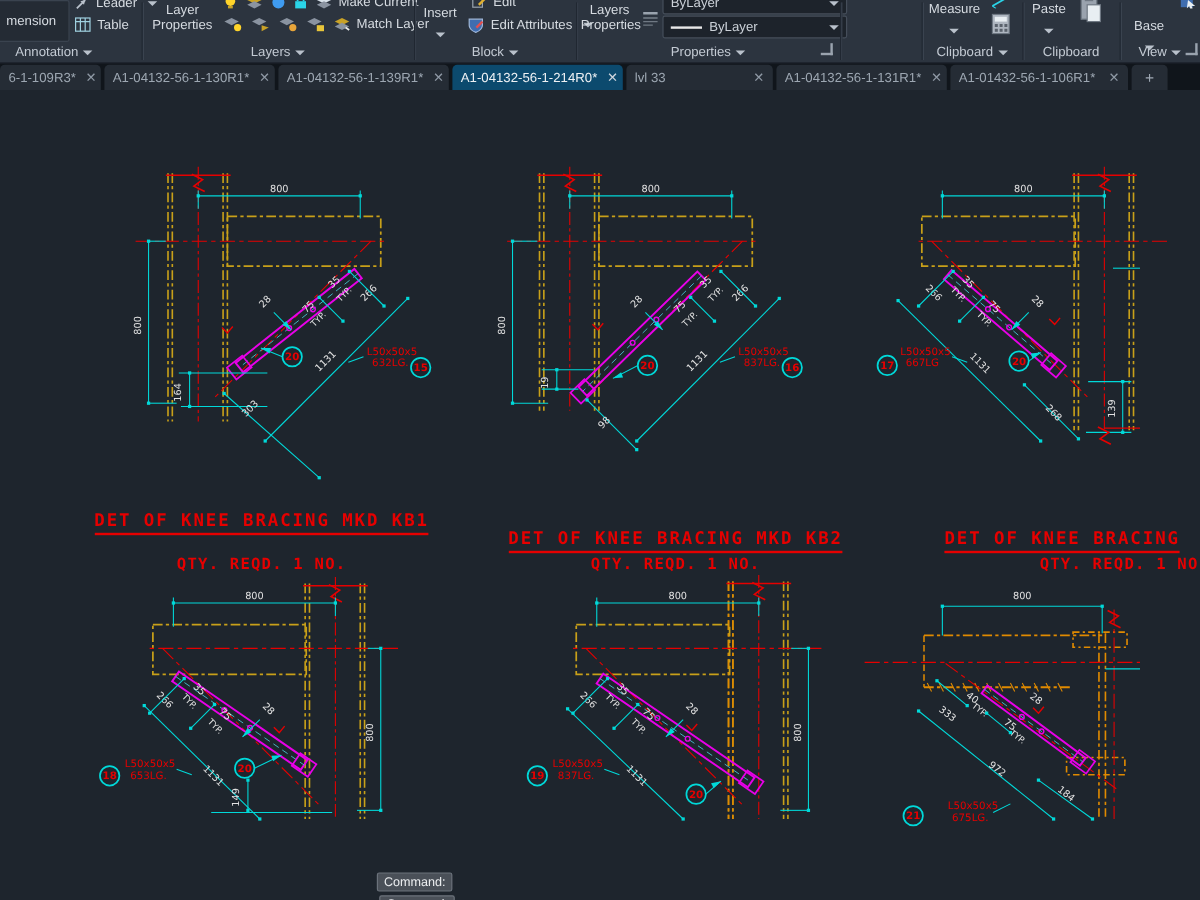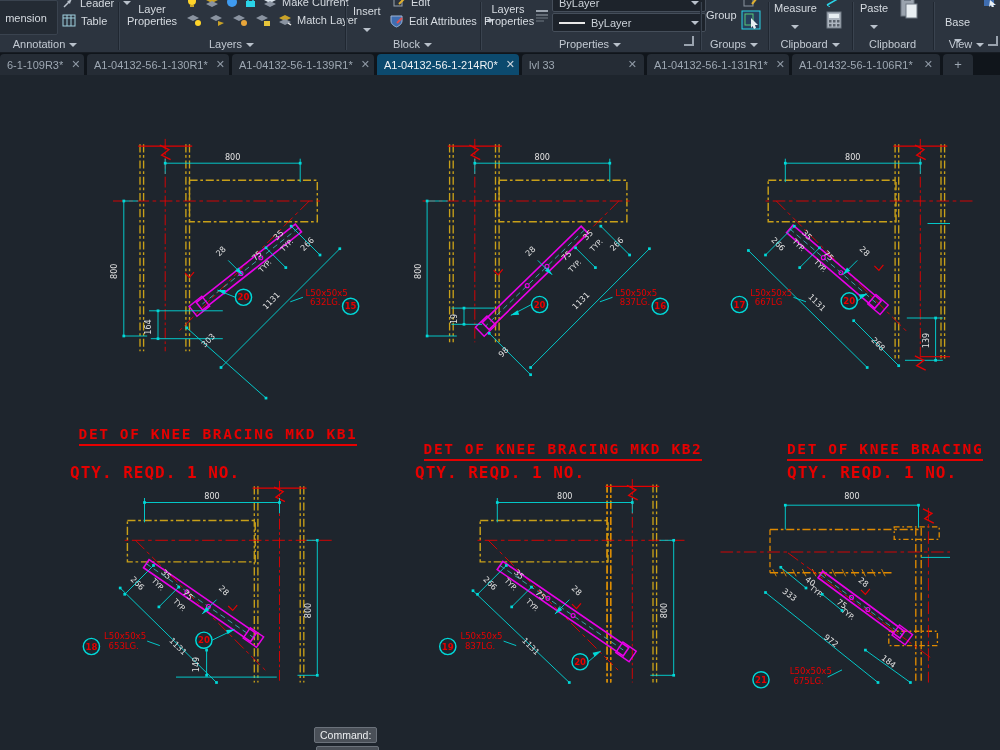--- a/index.html
+++ b/index.html
@@ -25,21 +25,21 @@
   .ftab.active{background:#0c4a6e;color:#eef1f4;}
   .ftab .x{margin-left:8px;color:#8f99a5;font-size:11px;}
   .ftab.active .x{color:#cfd6de;}
   .plus{width:30px;height:21px;background:#252c35;border-radius:4px 4px 0 0;color:#9da7b2;display:flex;align-items:center;justify-content:center;font-size:13px;flex:none;}
   
   #cad{position:absolute;left:0;top:75px;z-index:1;}
   .dtitle{position:absolute;z-index:2;color:#e60000;font-family:"DejaVu Sans Mono", monospace;font-weight:bold;
     font-size:14.5px;letter-spacing:1.6px;white-space:nowrap;}
   .dtitle span{display:inline-block;border-bottom:2px solid #e60000;padding-bottom:2px;}
   .dqty{position:absolute;z-index:2;color:#e60000;font-family:"DejaVu Sans Mono", monospace;font-weight:bold;
-    font-size:16px;letter-spacing:1px;text-align:left;white-space:nowrap;}
+    font-size:13px;letter-spacing:1px;text-align:center;white-space:nowrap;}
   .tc{text-align:center;}
   
   .cmdbox{position:absolute;z-index:4;background:#4a5058;border:1px solid #6b727b;border-radius:2px;color:#eceef0;
     font-size:10.5px;padding:0 5px;height:14px;line-height:14px;}
   svg text{font-family:"DejaVu Sans", sans-serif;}
 </style>
 </head>
 <body>
 
 <div class="ribbon">
@@ -178,35 +178,20 @@
       <span>ByLayer</span>
         <span class="scaret caret"></span>
     </div>
     <div class="plabel">
       <span>Properties</span><span class="caret"></span>
     </div>
     <div class="exp" style="right:6px;bottom:6px;"></div>
   </div>
   <div class="sep" style="left:700px;"></div>
 
-  <div class="panel" style="left:700px;width:68px;">
-    <span class="rbtxt" style="position:absolute;left:6px;top:9px;">Group</span>
-    <svg style="position:absolute;left:43px;top:-5px;" width="17" height="13">
-        <rect x="1" y="2" width="9" height="9" fill="none" stroke="#8a93a0"></rect>
-        <path d="M9 9 l5 -6" stroke="#e0b030" stroke-width="2"></path>
-      </svg>
-    <svg style="position:absolute;left:41px;top:10px;" width="20" height="20">
-        <rect x="1" y="1" width="18" height="18" fill="#27405c" stroke="#2ad4e8"></rect>
-        <rect x="4" y="4" width="8" height="11" fill="none" stroke="#58c878"></rect>
-        <path d="M10 8 l7 7 -3 0 1 3 -2 1 -1.5-3 -1.5 2 z" fill="#e8eef2"></path>
-      </svg>
-    <div class="plabel">
-      <span>Groups</span><span class="caret"></span>
-    </div>
-  </div>
   <div class="sep" style="left:768px;"></div>
 
   <div class="panel" style="left:768px;width:84px;">
     <div style="position:absolute;left:6px;top:2px;text-align:center;">
       <div class="rbtxt">Measure</div>
       <div style="text-align:center;margin-top:3px;"><span class="caret" style="margin:0;"></span></div>
     </div>
     <svg style="position:absolute;left:58px;top:-5px;" width="16" height="12">
         <line x1="1" y1="10" x2="15" y2="2" stroke="#2ad4e8" stroke-width="1.5"></line>
         <line x1="1" y1="10" x2="4" y2="12" stroke="#2ad4e8"></line>

